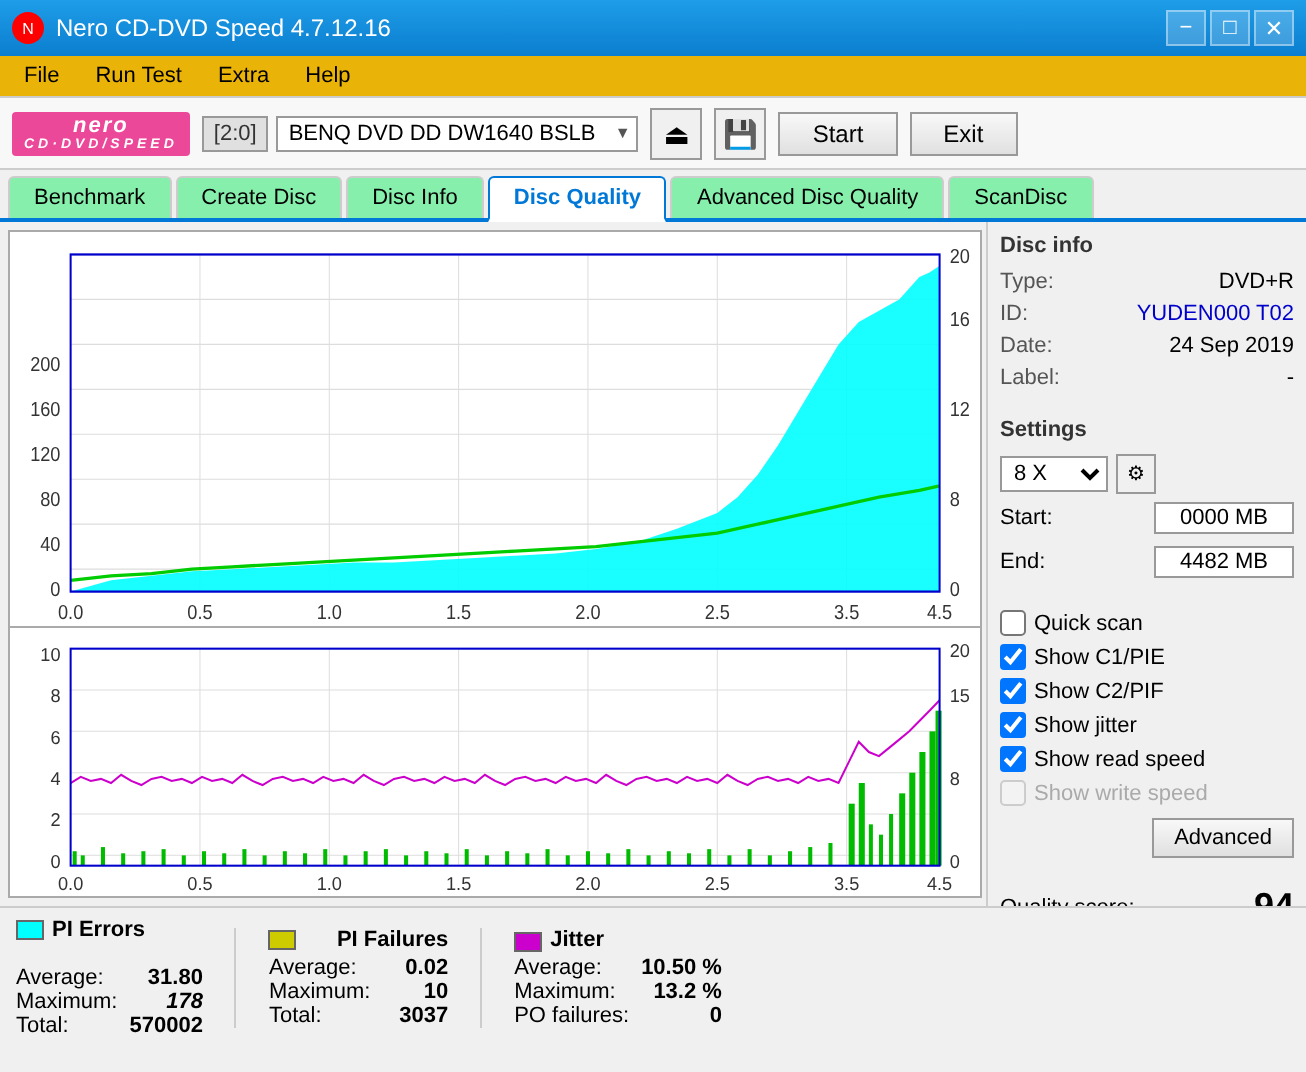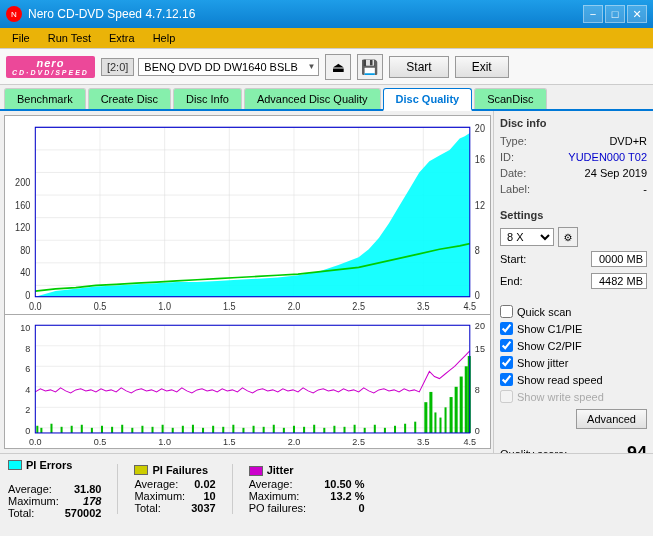--- a/index.html
+++ b/index.html
@@ -234,22 +234,22 @@
       background: white;
       font-size: 11px;
       padding: 1px 2px;
       width: 54px;
     }
     .mb-input {
       border: 1px solid #999;
       background: white;
       font-size: 11px;
       padding: 1px 3px;
-      width: 56px;
-      text-align: right;
+      width: 70px;
+      text-align: center;
     }
     .row-label-input {
       display: flex;
       align-items: center;
       justify-content: space-between;
       font-size: 11px;
       margin-bottom: 2px;
     }
     .checkbox-row {
       display: flex;
@@ -340,22 +340,22 @@
   <button class="toolbar-icon-btn" title="Eject">⏏</button>
   <button class="toolbar-icon-btn" title="Save">💾</button>
   <button class="btn-start">Start</button>
   <button class="btn-exit">Exit</button>
 </div>
 
 <div class="tab-bar">
   <div class="tab">Benchmark</div>
   <div class="tab">Create Disc</div>
   <div class="tab">Disc Info</div>
+  <div class="tab active">Disc Quality</div>
   <div class="tab">Advanced Disc Quality</div>
-  <div class="tab active">Disc Quality</div>
   <div class="tab">ScanDisc</div>
 </div>
 
 <div style="display:flex; flex:1; height: calc(536px - 28px - 30px - 36px - 30px - 70px); overflow:hidden;">
 
   <div class="left-charts">
 
     <div class="chart-top" style="flex:1; position:relative; border-bottom:1px solid #aaa;">
       <svg width="100%" height="100%" viewBox="0 0 480 175" preserveAspectRatio="none">
 
@@ -626,21 +626,21 @@
       <span>Maximum:</span>
       <span style="font-weight:bold; text-align:right;font-style:italic;">178</span>
       <span>Total:</span>
       <span style="font-weight:bold; text-align:right;">570002</span>
     </div>
   </div>
 
   <div style="width:1px; height:50px; background:#ccc;"></div>
 
   <div style="display:flex; flex-direction:column; gap:2px;">
-    <div style="display:flex; align-items:center; gap:4px;">
+    <div style="display:flex; align-items:center; gap:20px;">
       <div style="width:14px;height:10px;background:#cccc00;border:1px solid #666;"></div>
       <span style="font-size:11px; font-weight:bold;">PI Failures</span>
     </div>
     <div style="font-size:11px; display:grid; grid-template-columns: auto auto; gap:0 6px;">
       <span>Average:</span>
       <span style="font-weight:bold; text-align:right;">0.02</span>
       <span>Maximum:</span>
       <span style="font-weight:bold; text-align:right;">10</span>
       <span>Total:</span>
       <span style="font-weight:bold; text-align:right;">3037</span>
@@ -649,20 +649,20 @@
 
   <div style="width:1px; height:50px; background:#ccc;"></div>
 
   <div style="display:flex; flex-direction:column; gap:2px;">
     <div style="display:flex; align-items:flex-end; gap:4px;">
       <div style="width:14px;height:10px;background:#cc00cc;border:1px solid #666;"></div>
       <span style="font-size:11px; font-weight:bold;">Jitter</span>
     </div>
     <div style="font-size:11px; display:grid; grid-template-columns: auto auto; gap:0 6px;">
       <span>Average:</span>
-      <span style="font-weight:bold; text-align:right;margin-left:12px;">10.50 %</span>
+      <span style="font-weight:bold; text-align:right;">10.50 %</span>
       <span>Maximum:</span>
       <span style="font-weight:bold; text-align:right;">13.2 %</span>
       <span>PO failures:</span>
       <span style="font-weight:bold; text-align:right;">0</span>
     </div>
   </div>
 </div>
 
 </body></html>

